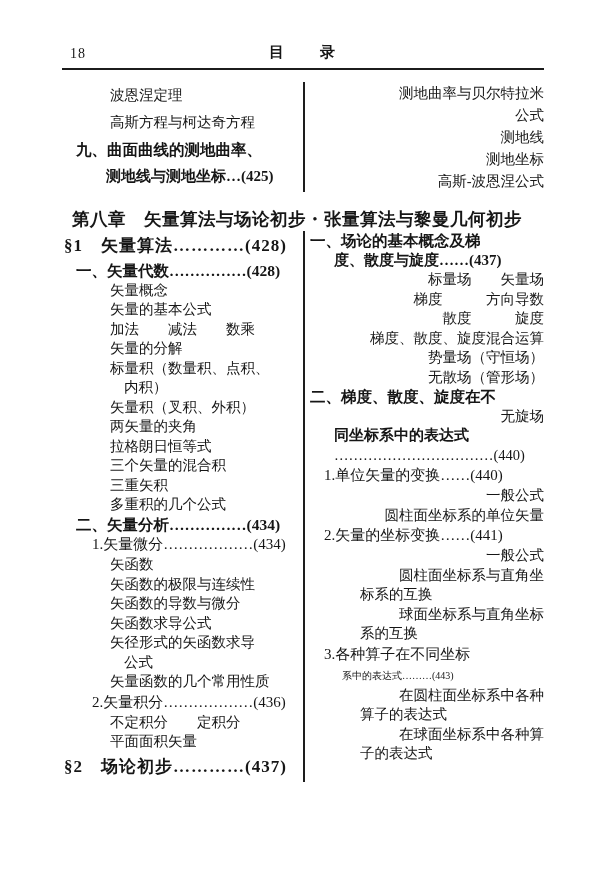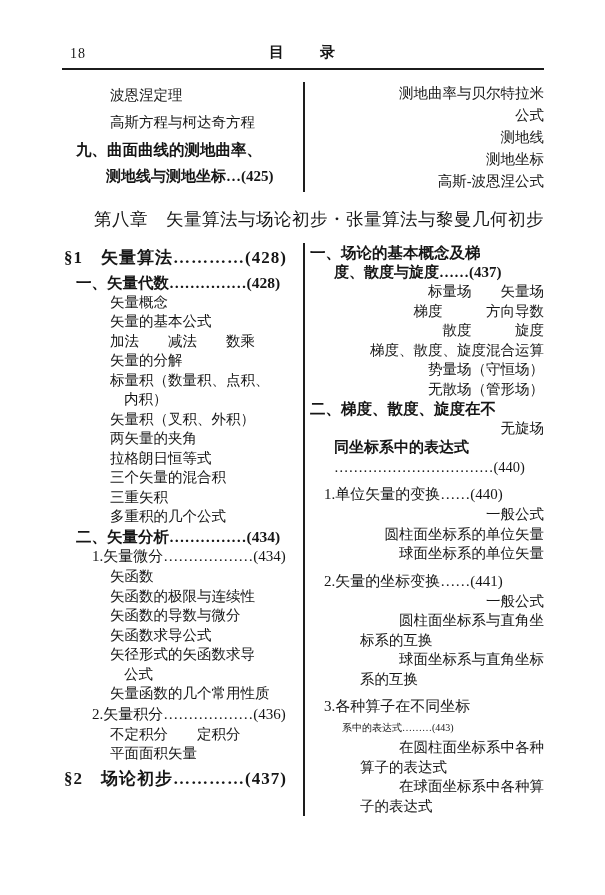--- a/index.html
+++ b/index.html
@@ -56,34 +56,33 @@
   .lvl-numcont {padding-left:44px;font-weight:bold;font-size:15px;}
   .lvl-section {padding-left:2px;font-weight:bold;font-size:17px;line-height:26px;letter-spacing:1px;margin:2px 0;}
   .lvl-sub     {padding-left:30px;font-size:15px;line-height:21px;}
   .lvl-subcont {padding-left:44px;font-size:10px;line-height:21px;}
   .lvl-dots    {padding-left:24px;}
   
   .col.right .lvl-num     {padding-left:0;}
   .col.right .lvl-numcont {padding-left:24px;}
   .col.right .lvl-item    {padding-left:34px;text-align:right;}
   .col.right .lvl-cont    {padding-left:50px;}
-  .col.right .lvl-sub     {padding-left:14px;margin-top:7px;}
+  .col.right .lvl-sub     {padding-left:14px;}
   .col.right .lvl-subcont {padding-left:32px;}
   
   .sect.top{margin-top:12px;}
   .sect.top .col.left  .toc-line{line-height:27px;}
   .sect.top .col.right .toc-line{line-height:22px;}
   
   .chapter{
-    margin:15px 0 12px 10px;
+    margin:15px 0 0 10px;
     font-size:17.5px;
-    font-weight:normal;
+    font-weight:bold;
     letter-spacing:0.5px;
     white-space:nowrap;
-    text-align:right;
   }
 </style>
 </head>
 <body>
 
 <div class="page">
 
   <div class="hdr">
     <span class="page-num">18</span>
     <span class="page-title">目　　录</span>
@@ -152,21 +151,20 @@
         <div class="toc-line lvl-item">梯度、散度、旋度混合运算</div>
         <div class="toc-line lvl-item">势量场（守恒场）</div>
         <div class="toc-line lvl-item">无散场（管形场）</div>
         <div class="toc-line lvl-num">二、梯度、散度、旋度在不</div>
         <div class="toc-line lvl-item">无旋场</div>
         <div class="toc-line lvl-numcont">同坐标系中的表达式</div>
         <div class="toc-line lvl-dots">……………………………(440)</div>
         <div class="toc-line lvl-sub">1.单位矢量的变换……(440)</div>
         <div class="toc-line lvl-item">一般公式</div>
         <div class="toc-line lvl-item">圆柱面坐标系的单位矢量</div>
-        <div class="toc-line lvl-item">球面坐标系的单位矢量</div>
         <div class="toc-line lvl-sub">2.矢量的坐标变换……(441)</div>
         <div class="toc-line lvl-item">一般公式</div>
         <div class="toc-line lvl-item">圆柱面坐标系与直角坐</div>
         <div class="toc-line lvl-cont">标系的互换</div>
         <div class="toc-line lvl-item">球面坐标系与直角坐标</div>
         <div class="toc-line lvl-cont">系的互换</div>
         <div class="toc-line lvl-sub">3.各种算子在不同坐标</div>
         <div class="toc-line lvl-subcont">系中的表达式………(443)</div>
         <div class="toc-line lvl-item">在圆柱面坐标系中各种</div>
         <div class="toc-line lvl-cont">算子的表达式</div>

